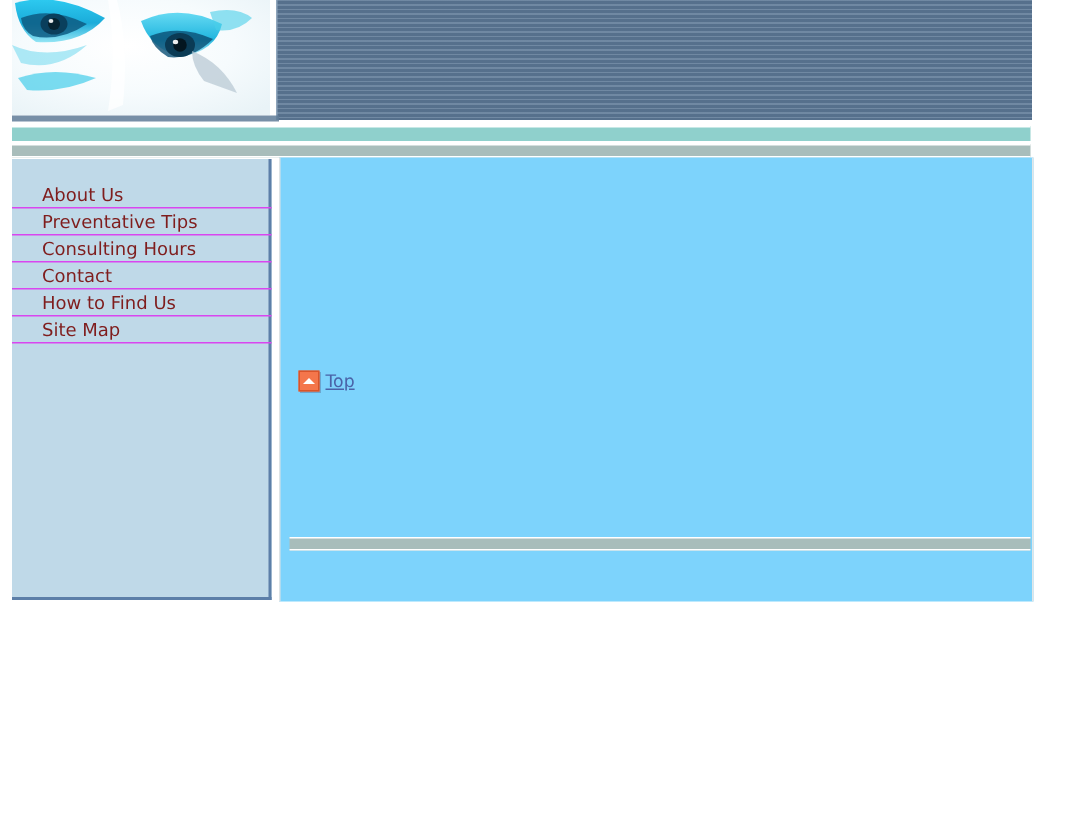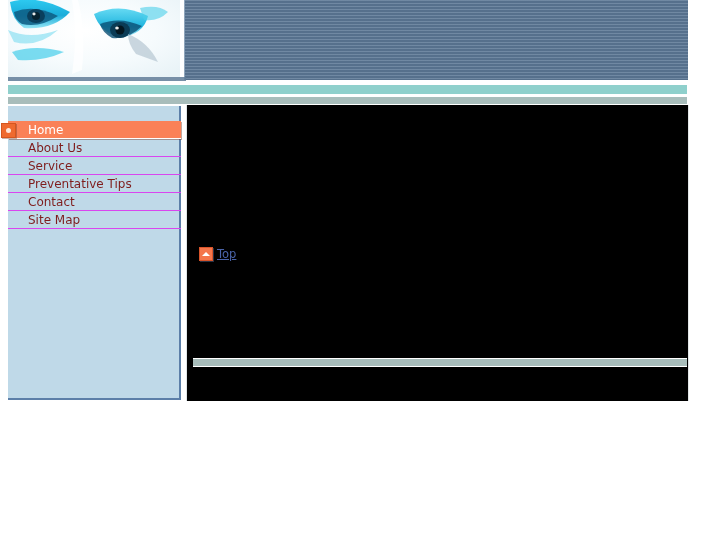--- a/index.html
+++ b/index.html
@@ -74,21 +74,21 @@
     border-top: 1px solid #ffffff;
     border-bottom: 1px solid #ffffff;
   }
 
   
   #content-frame {
     position: absolute;
     left: 186px; top: 105px;
     width: 501px;
     height: 296px;
-    background: #000000;
+    background: #7dd3fc;
     border-left: 1px solid #dfe4e6;
     border-right: 1px solid #e2e6e8;
     text-align: right;
   }
   #top-link-row {
     position: absolute;
     left: 12px;
     top: 142px;
     display: flex;
     align-items: center;
@@ -237,20 +237,20 @@
   <div id="top-link-row">
     <span id="top-icon"></span>
     <span id="top-link-text">Top</span>
   </div>
 </div>
 
 <div id="bar-footer"></div>
 
 <nav id="sidebar">
   <ul id="nav-list">
-      <li class="active"><span class="bullet"></span><span>Home</span></li>
       <li><span>About Us</span></li>
-      <li><span>Service</span></li>
       <li><span>Preventative Tips</span></li>
+      <li><span>Consulting Hours</span></li>
       <li><span>Contact</span></li>
+      <li><span>How to Find Us</span></li>
       <li><span>Site Map</span></li>
     </ul>
 </nav>
 
 </body></html>

